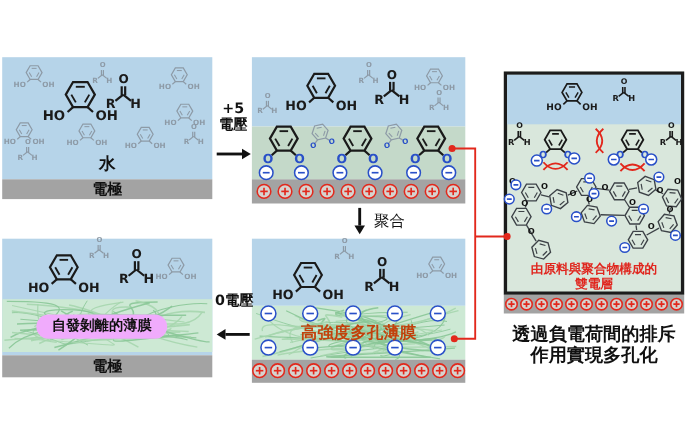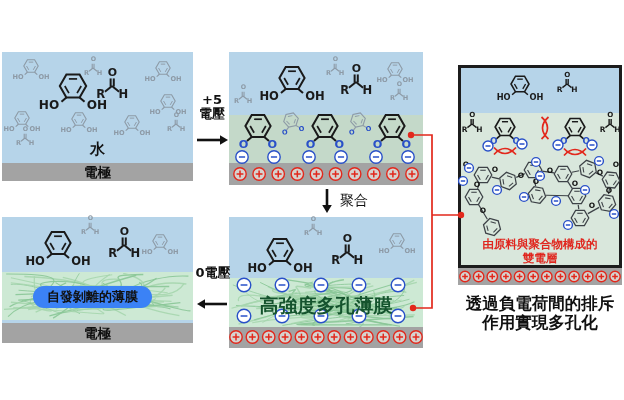--- a/index.html
+++ b/index.html
@@ -794,23 +794,23 @@
   <div class="lbl center" style="left:2px;top:163px;width:191px;height:18px;line-height:18px;font-size:13.5px;font-weight:bold;">電極</div>
   <div class="lbl center" style="left:2px;top:323px;width:191px;height:20px;line-height:20px;font-size:13.5px;font-weight:bold;">電極</div>
 
   <div class="lbl center" style="left:191px;top:93px;width:42px;font-size:13px;font-weight:bold;line-height:14px;">
     <div>+5</div>
     <div>電壓</div>
   </div>
   <div class="lbl" style="left:340px;top:192px;font-size:14px;font-weight:normal;">聚合</div>
   <div class="lbl" style="left:190px;top:264px;width:46px;font-size:13px;font-weight:bold;text-align:center;">0電壓</div>
 
-  <div class="lbl center" style="left:229px;top:293px;width:194px;font-size:19px;font-weight:bold;color:#14532d;">高強度多孔薄膜</div>
-
-  <div class="lbl center pill" style="left:33px;top:286px;width:119px;height:22px;line-height:22px;font-size:13px;font-weight:bold;background:#3b82f6;">自發剝離的薄膜</div>
+  <div class="lbl center" style="left:229px;top:293px;width:194px;font-size:15px;font-weight:bold;color:#c2410c;">高強度多孔薄膜</div>
+
+  <div class="lbl center pill" style="left:33px;top:286px;width:119px;height:22px;line-height:22px;font-size:13px;font-weight:bold;background:#f0abfc;">自發剝離的薄膜</div>
 
   <div class="lbl center" style="left:456px;top:294px;width:168px;font-size:16.5px;font-weight:bold;line-height:19px;">
     <div>透過負電荷間的排斥</div>
     <div>作用實現多孔化</div>
   </div>
 
   <div class="lbl center" style="left:461px;top:238px;width:158px;font-size:11.5px;font-weight:bold;line-height:13.5px;color:#e0261e;">
     <div>由原料與聚合物構成的</div>
     <div>雙電層</div>
   </div>

